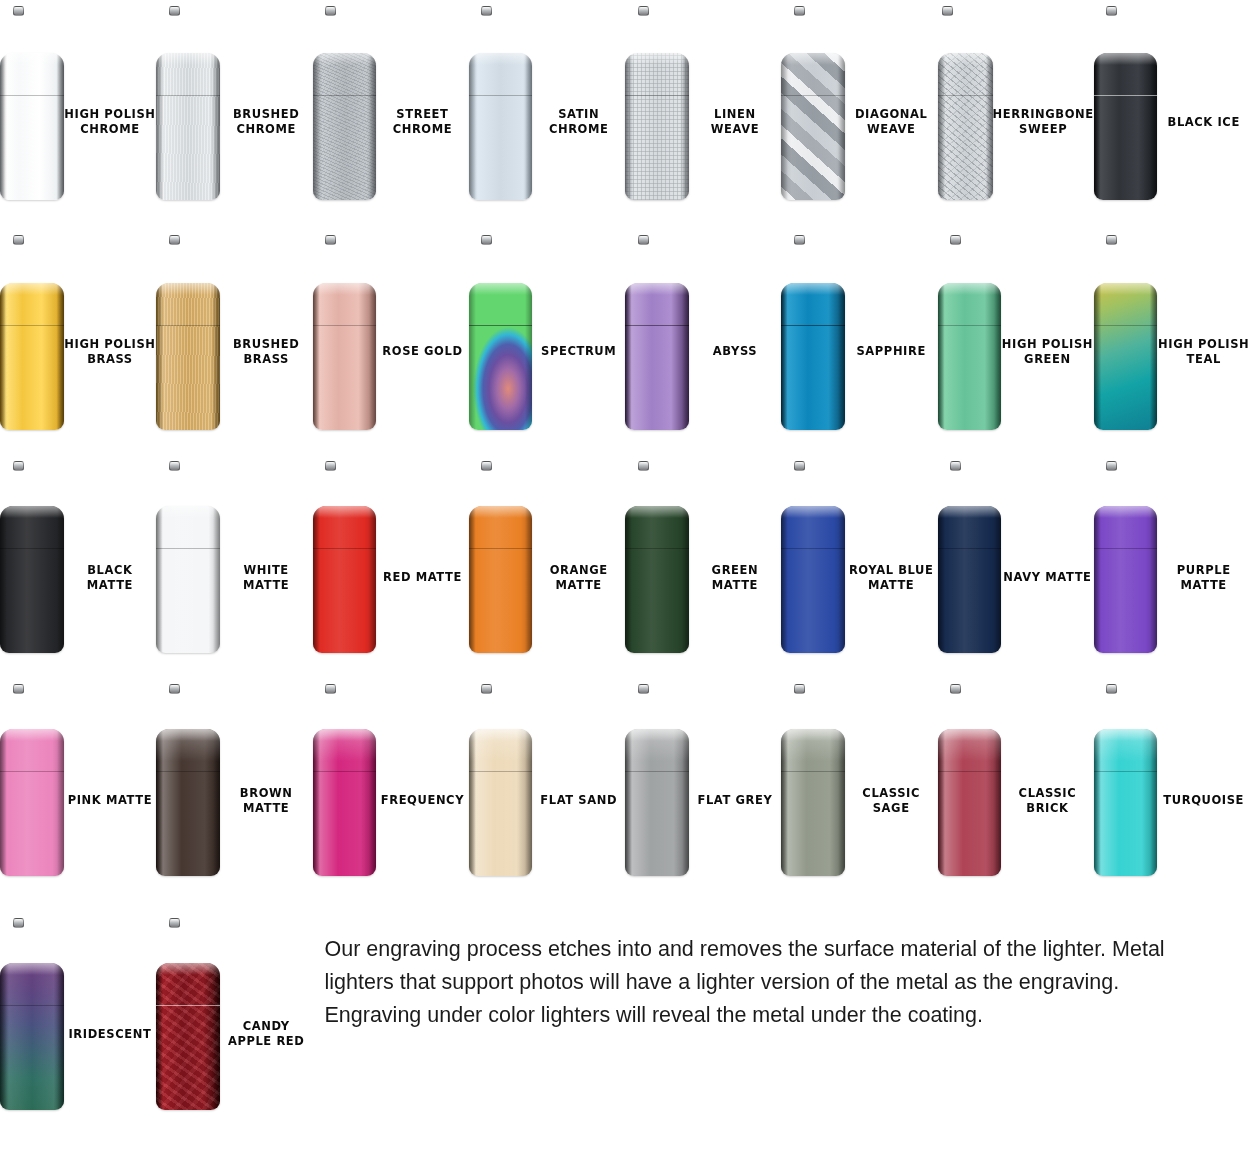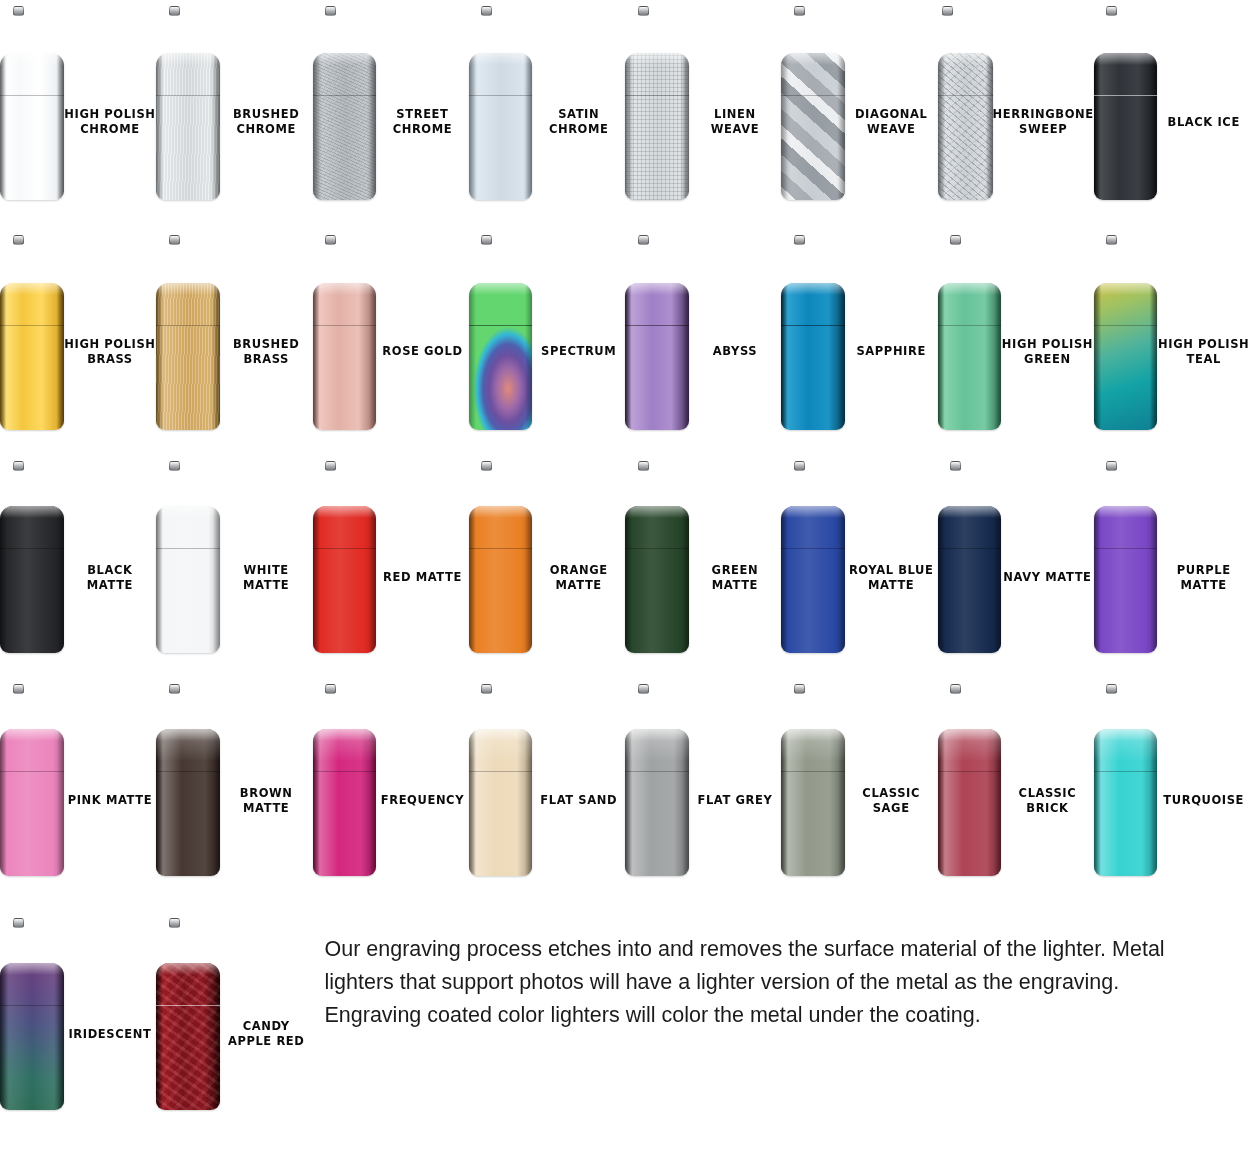--- a/index.html
+++ b/index.html
@@ -544,15 +544,15 @@
             <div class="tex-candy"></div>
             <div class="topcap"></div>
             <div class="edgeL"></div>
             <div class="edgeR"></div>
             <div class="seam light"></div>
           </div>
           <div class="hinge-anchor" style="position:relative;width:0;height:0">
             <div class="hinge" style="position:absolute;left:-51px;top:-110px"></div>
           </div>
           <div class="label">CANDY APPLE RED</div>
-        </div><div class="note">Our engraving process etches into and removes the surface material of the lighter. Metal lighters that support photos will have a lighter version of the metal as the engraving. Engraving coated color lighters will color the metal under the coating.</div></div>
+        </div><div class="note">Our engraving process etches into and removes the surface material of the lighter. Metal lighters that support photos will have a lighter version of the metal as the engraving. Engraving under color lighters will reveal the metal under the coating.</div></div>
     </div>
 </div>
 
 </body></html>

